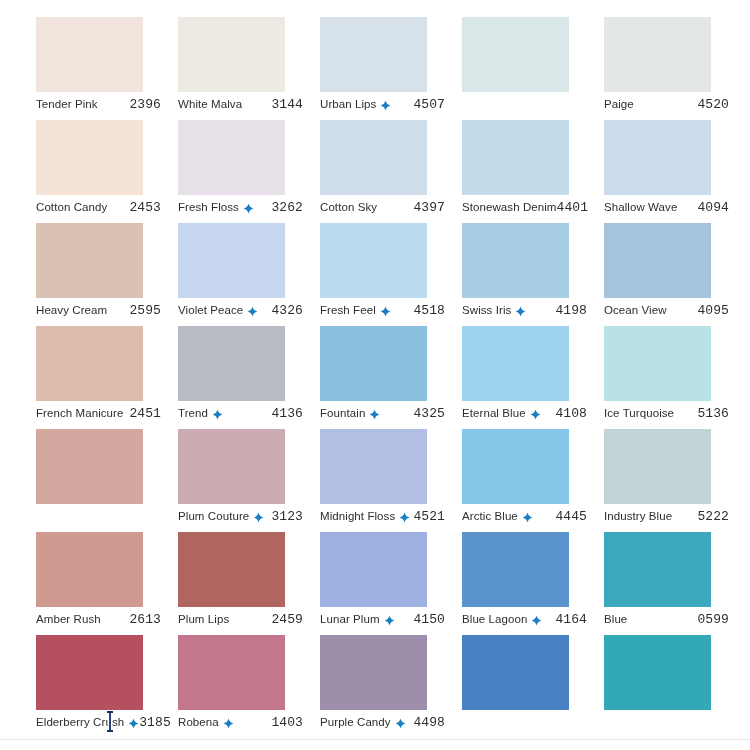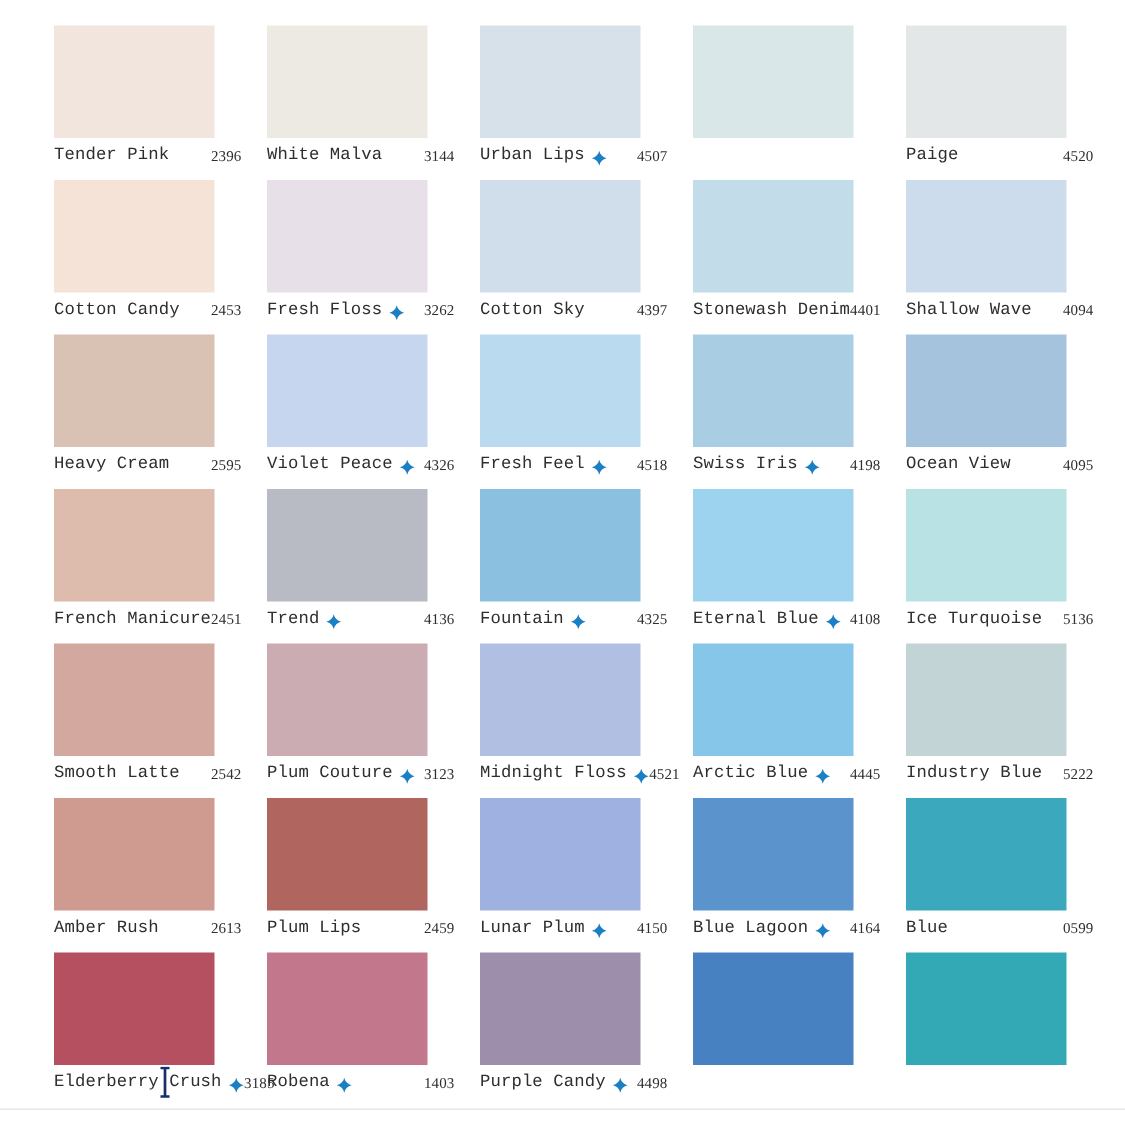--- a/index.html
+++ b/index.html
@@ -57,42 +57,42 @@
     align-items: center;
     white-space: nowrap;
     box-sizing: border-box;
   }
 
   .swatch-name {
     font-size: 11.5px;
     color: #2e2e2e;
     letter-spacing: 0.08px;
     line-height: 14px;
-    font-family: Liberation Mono, monospace;
+    font-family: Liberation Sans, sans-serif;
     text-align: center;
   }
 
   .fav-icon {
     display: inline-block;
     width: 11px;
     height: 11px;
     margin-left: 4px;
     flex: 0 0 auto;
     position: relative;
     top: 1px;
   }
   .fav-icon svg { display: block; }
 
   .swatch-code {
-    font-size: 10px;
+    font-size: 13px;
     color: #2e2e2e;
     margin-left: auto;
     padding-right: 0px;
     letter-spacing: 0.1px;
-    font-family: Liberation Serif, serif;
+    font-family: Liberation Mono, monospace;
   }
 
   .bottom-rule {
     position: absolute;
     left: 0;
     bottom: 10px;
     width: 750px;
     height: 1px;
     background: #e8e8e8;
   }
@@ -292,24 +292,20 @@
           <div class="swatch-chip" style="background: rgb(185, 226, 228);"></div>
           <div class="swatch-meta">
             <span class="swatch-name">Ice Turquoise</span>
             <span class="swatch-code">5136</span>
           </div>
         </div>
       </div>
       <div class="swatch-row">
         <div class="swatch-cell first">
           <div class="swatch-chip" style="background: rgb(211, 169, 159);"></div>
-          <div class="swatch-meta">
-            <span class="swatch-name">Smooth Latte</span>
-            <span class="swatch-code">2542</span>
-          </div>
         </div>
         <div class="swatch-cell">
           <div class="swatch-chip" style="background: rgb(203, 172, 178);"></div>
           <div class="swatch-meta">
             <span class="swatch-name">Plum Couture</span>
             <span class="fav-icon">
               <svg width="11" height="11" viewBox="0 0 12 12" xmlns="http://www.w3.org/2000/svg">
                 <path d="M6 0.6 C6.6 3.4 8.6 5.4 11.4 6 C8.6 6.6 6.6 8.6 6 11.4 C5.4 8.6 3.4 6.6 0.6 6 C3.4 5.4 5.4 3.4 6 0.6 Z" fill="#1b7fc4"></path>
               </svg>
             </span>

